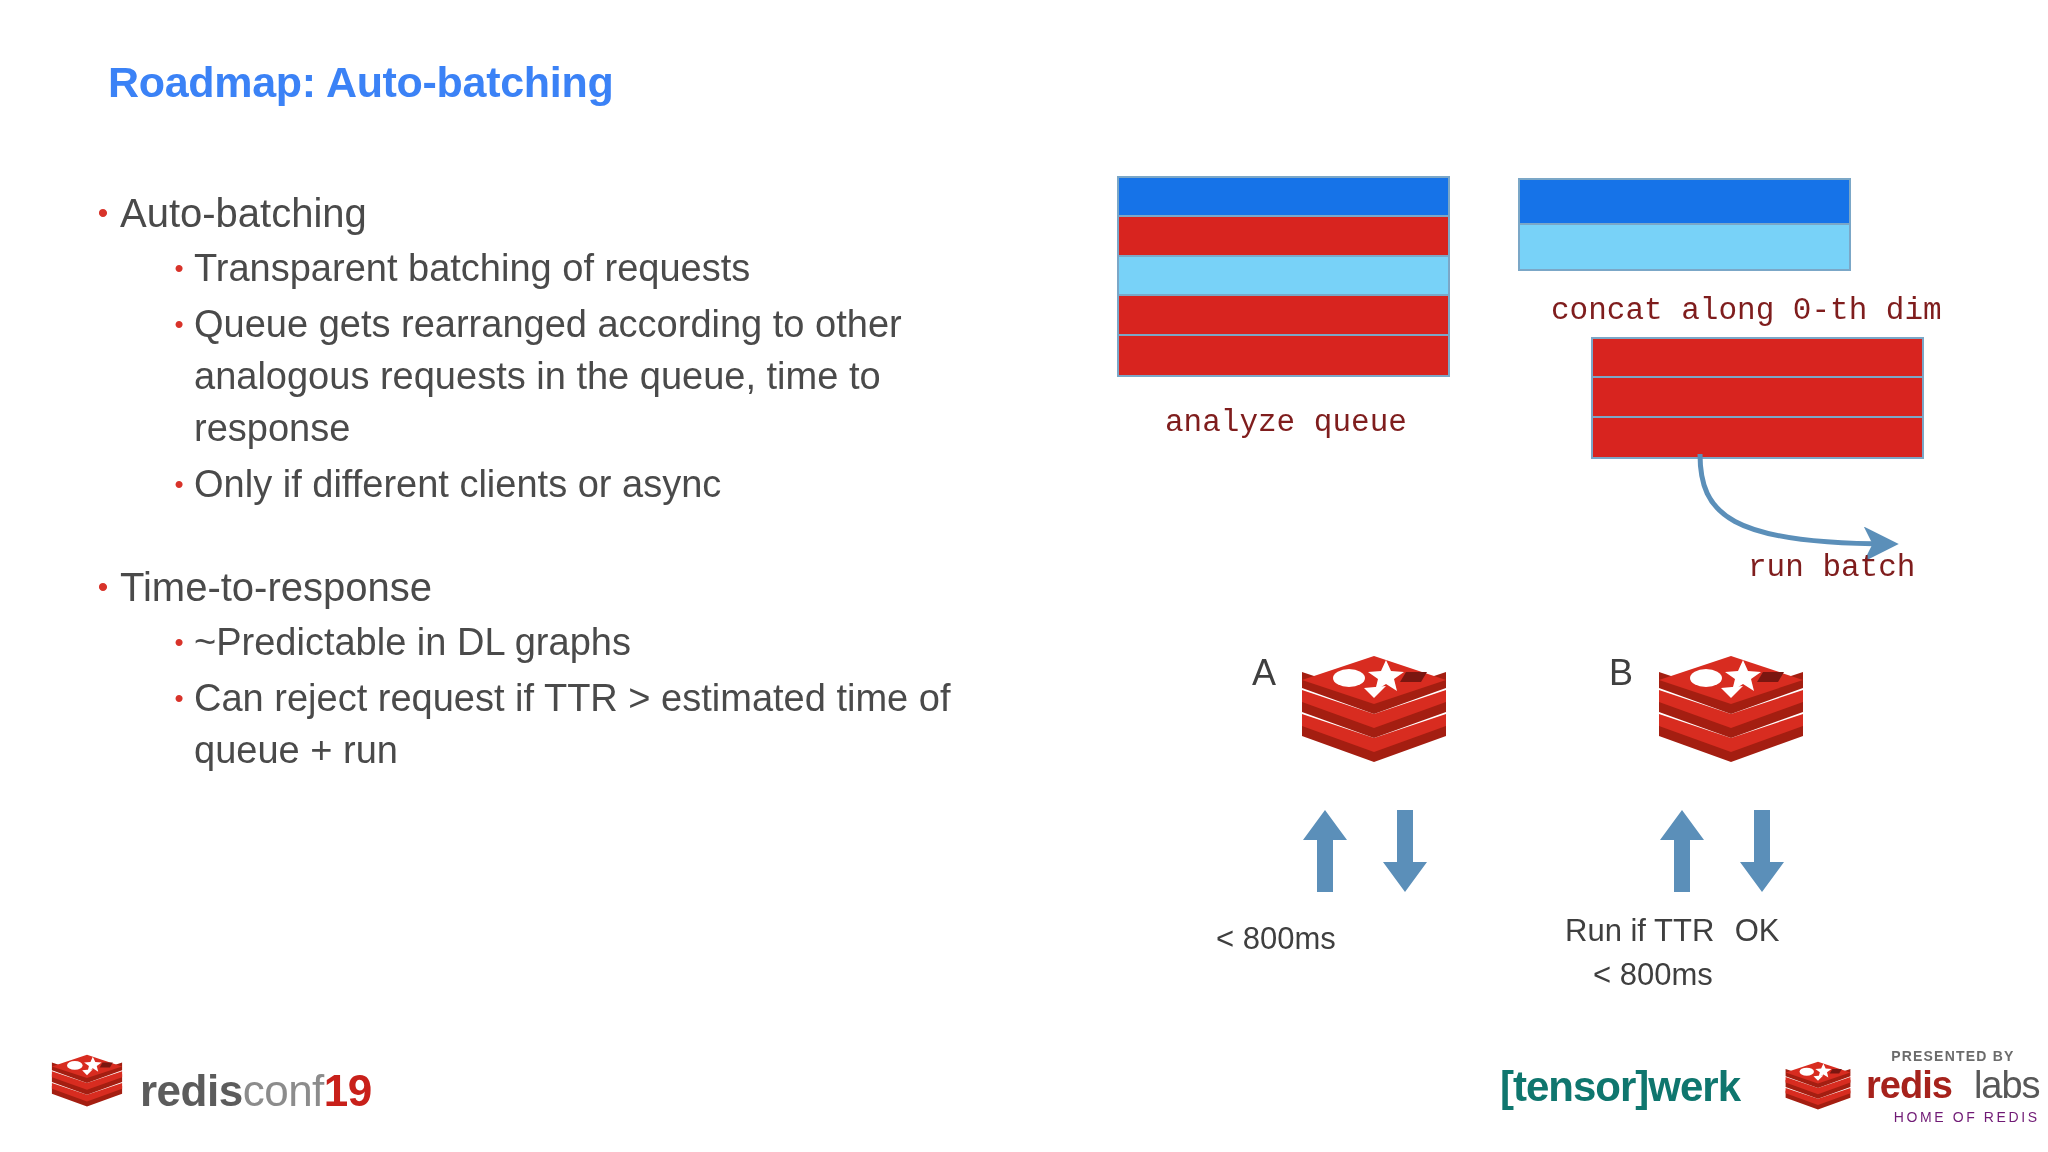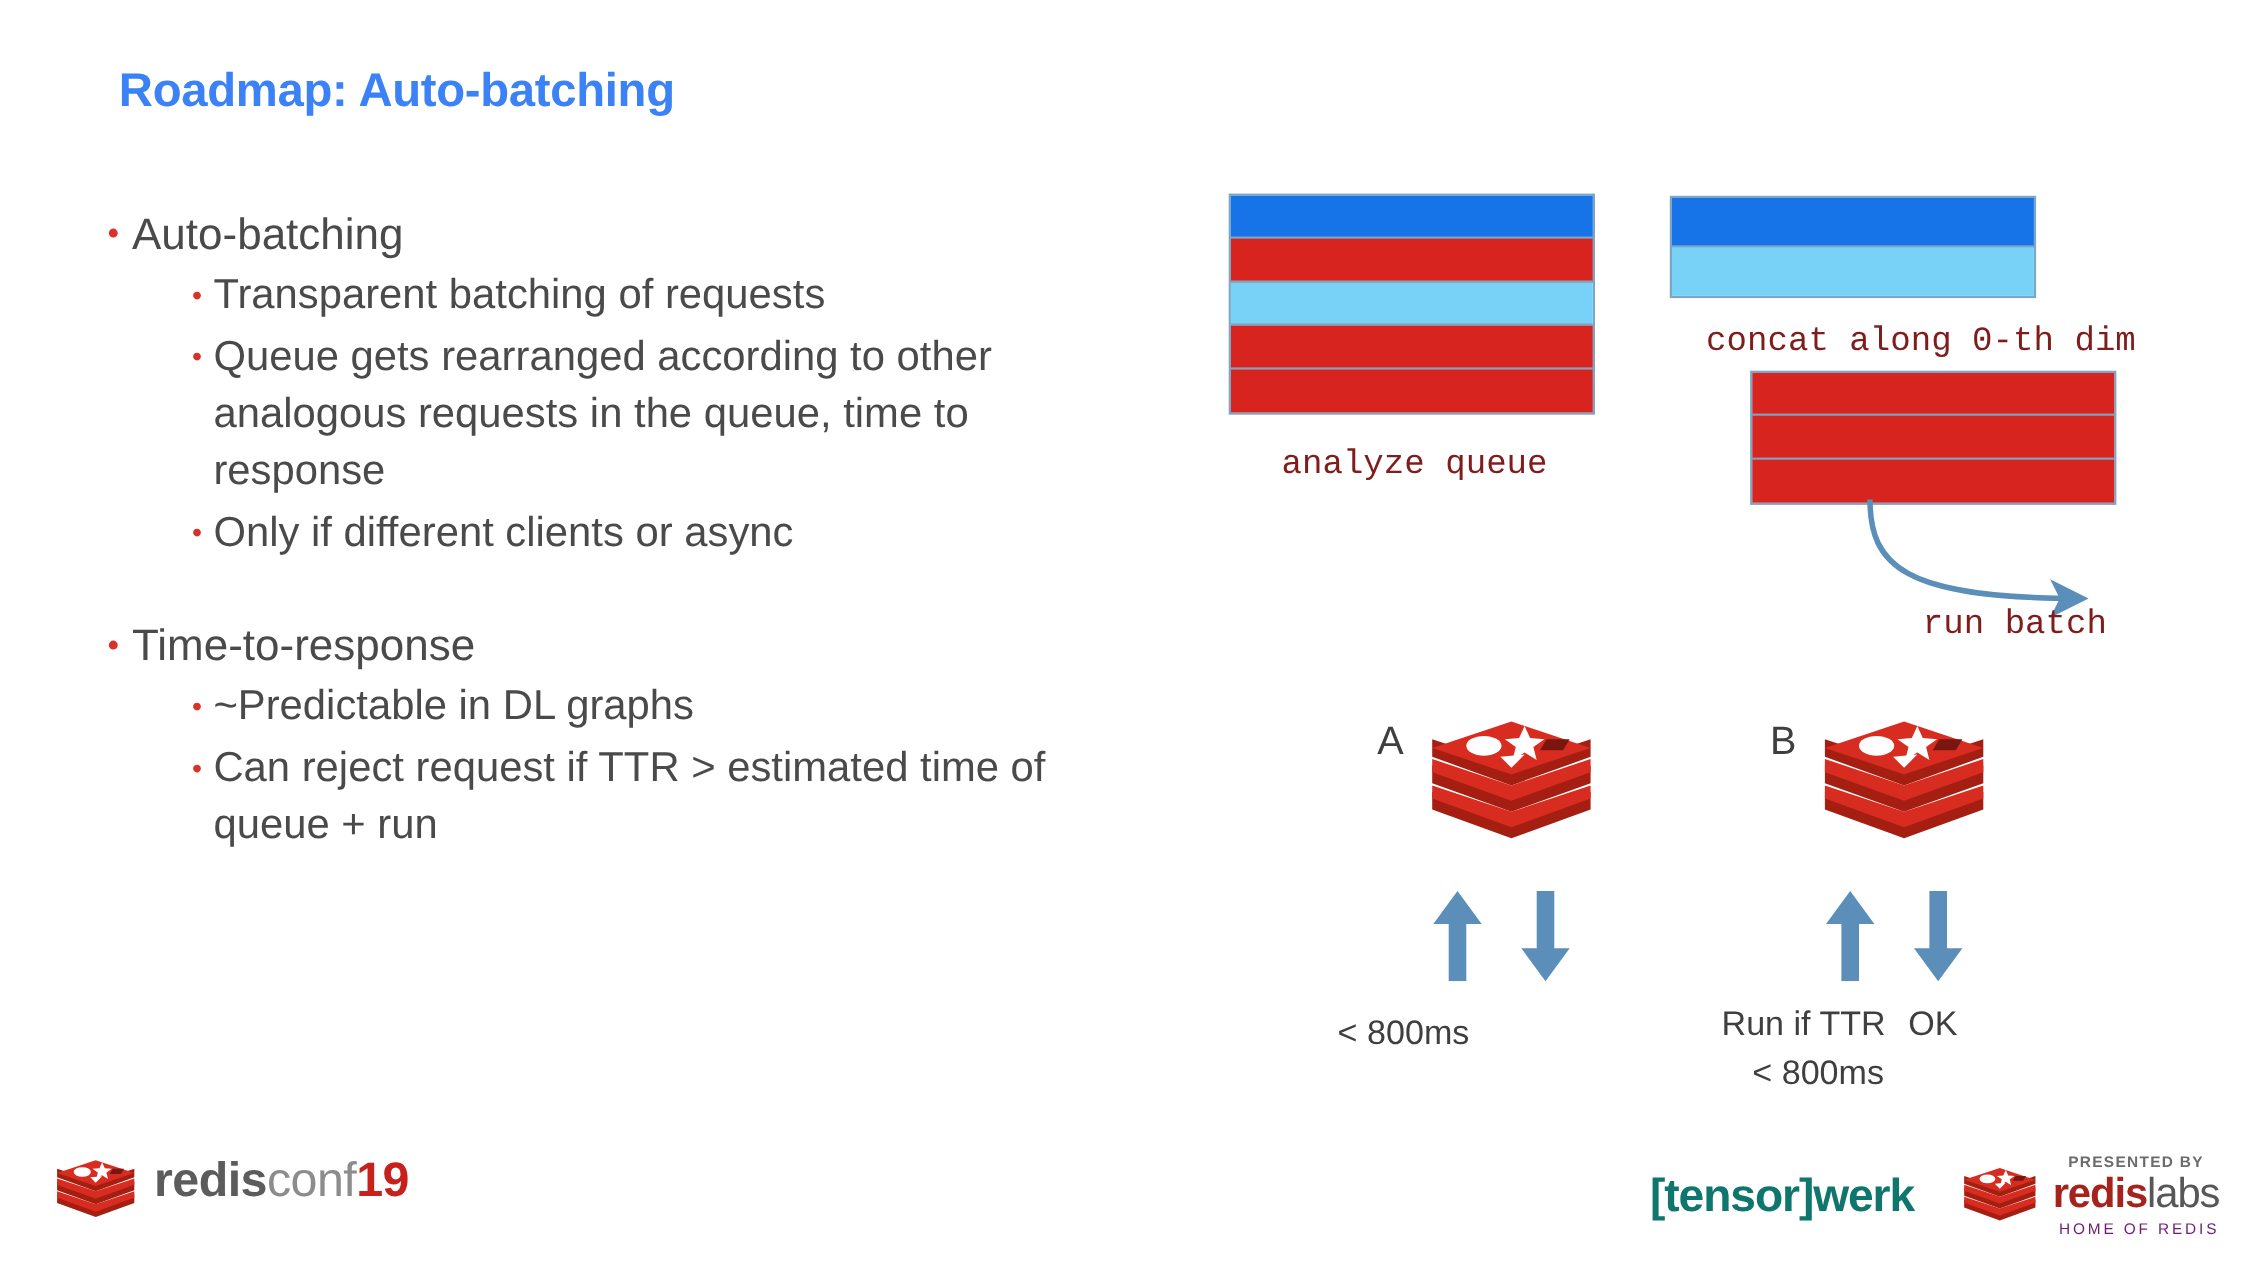--- a/index.html
+++ b/index.html
@@ -71,40 +71,40 @@
   #arrows-a{left:1295px;top:810px;}
   #arrows-b{left:1652px;top:810px;}
 
   .lbl-pair{position:absolute;white-space:nowrap;}
   .lbl-pair .l{font-size:31px;color:#3f3f3f;}
   #lbl-a{left:1188px;top:913px;width:320px;}
   #lbl-b{left:1565px;top:913px;width:300px;}
   .lbl-line2{margin-top:8px;padding-left:28px;}
 
   
-  .footer-left{position:absolute;left:48px;top:1048px;display:flex;align-items:flex-start;}
+  .footer-left{position:absolute;left:48px;top:1048px;display:flex;align-items:flex-end;}
   .rc-text{font-size:44px;letter-spacing:-0.5px;margin-left:14px;}
   .rc-text .redis{color:#5c5c5c;font-weight:bold;}
   .rc-text .conf{color:#8c8c8c;font-weight:300;}
   .rc-text .nine{color:#c8201a;font-weight:bold;}
 
   .footer-right{position:absolute;left:1500px;top:1048px;display:flex;align-items:center;}
   .tw{
     font-size:42px;font-weight:bold;color:#0f766e;letter-spacing:-1px;
     white-space:nowrap;
   }
   .rl-group{display:flex;align-items:center;margin-left:42px;}
   .rl-txt{margin-left:12px;}
   .presented{
     font-size:14px;letter-spacing:1.2px;color:#6b6b6b;font-weight:bold;
     text-align:center;margin-bottom:2px;
   }
   .rl-main{font-size:38px;letter-spacing:-1px;line-height:38px;}
   .rl-main .a{color:#a6221c;font-weight:bold;}
-  .rl-main .b{color:#575757;font-weight:300;}
+  .rl-main .b{color:#575757;font-weight:300;margin-left:22px;}
   .rl-sub{
     font-size:14px;letter-spacing:2.6px;color:#701a75;
     text-align:right;margin-top:5px;
   }
 </style>
 </head>
 <body>
 
 <div class="slide">
 

